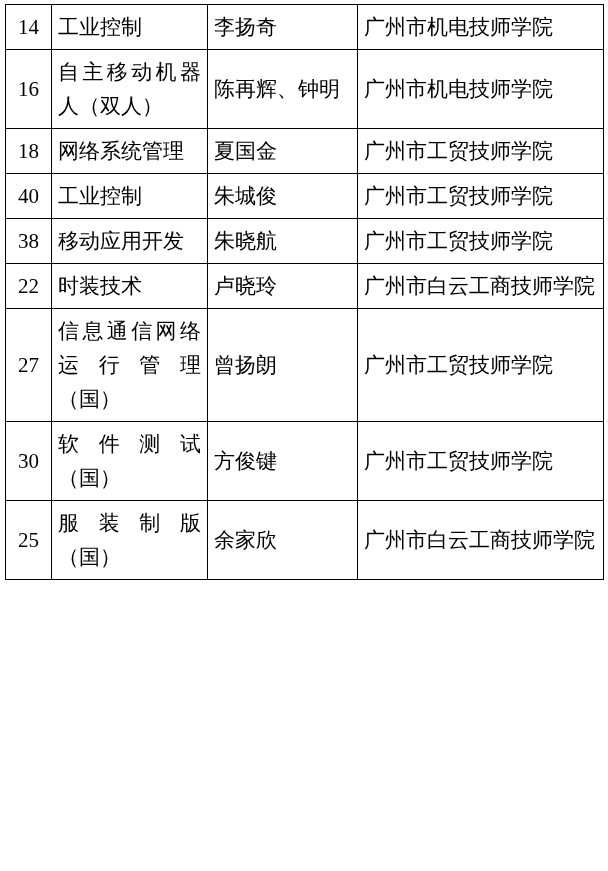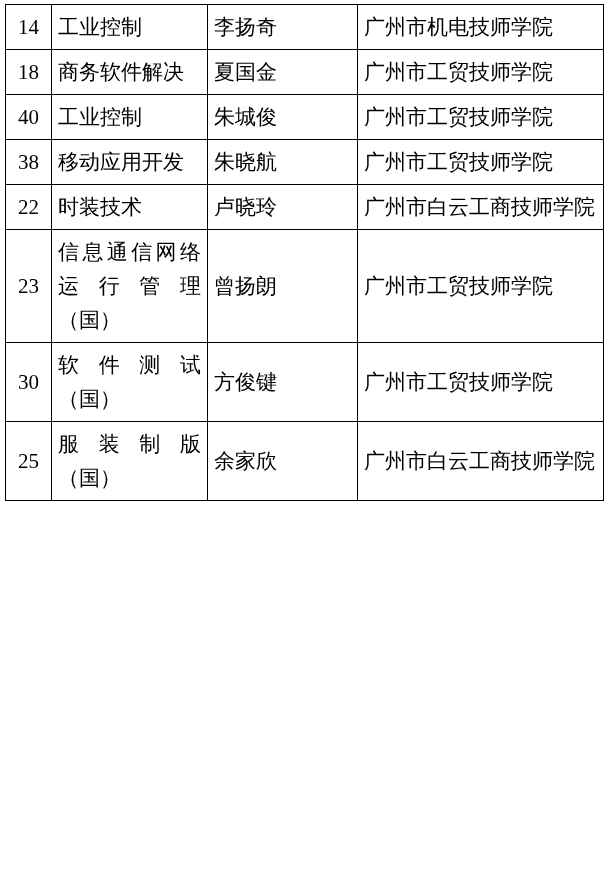--- a/index.html
+++ b/index.html
@@ -65,28 +65,43 @@
         </td>
     <td class="c-person">
           <div class="line">李扬奇</div>
         </td>
     <td class="c-school">
           <div class="line">广州市机电技师学院</div>
         </td>
   </tr>
 
 
+  <tr>
+    <td class="c-no">
+          <div class="line">16</div>
+        </td>
+    <td class="c-skill">
+          <div class="line jline">自主移动机器</div>
+          <div class="line">人（双人）</div>
+        </td>
+    <td class="c-person">
+          <div class="line">陈再辉、钟明</div>
+        </td>
+    <td class="c-school">
+          <div class="line">广州市机电技师学院</div>
+        </td>
+  </tr>
 
 
   <tr>
     <td class="c-no">
           <div class="line">18</div>
         </td>
     <td class="c-skill">
-          <div class="line">商务软件解决</div>
+          <div class="line">网络系统管理</div>
         </td>
     <td class="c-person">
           <div class="line">夏国金</div>
         </td>
     <td class="c-school">
           <div class="line">广州市工贸技师学院</div>
         </td>
   </tr>
 
 
@@ -130,21 +145,21 @@
     <td class="c-person">
           <div class="line">卢晓玲</div>
         </td>
     <td class="c-school">
           <div class="line">广州市白云工商技师学院</div>
         </td>
   </tr>
 
   <tr>
     <td class="c-no">
-          <div class="line">23</div>
+          <div class="line">27</div>
         </td>
     <td class="c-skill">
           <div class="line jline">信息通信网络</div>
           <div class="line jline">运行管理</div>
           <div class="line">（国）</div>
         </td>
     <td class="c-person">
           <div class="line">曾扬朗</div>
         </td>
     <td class="c-school">

